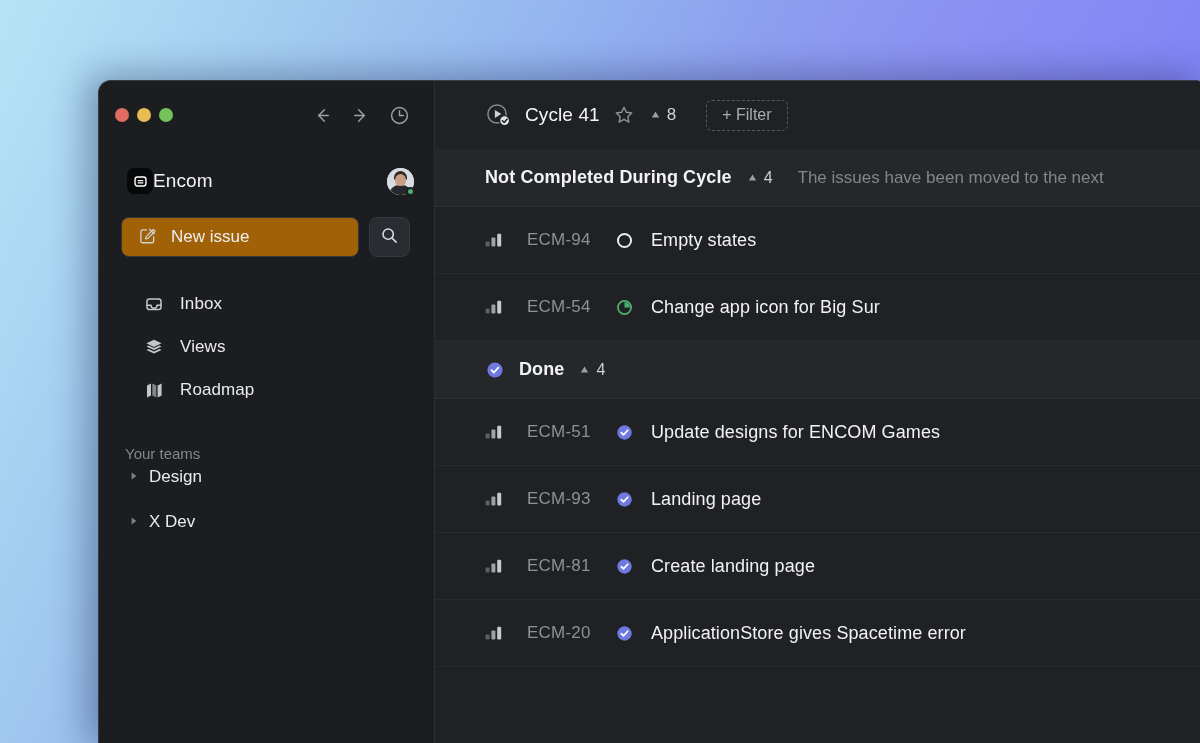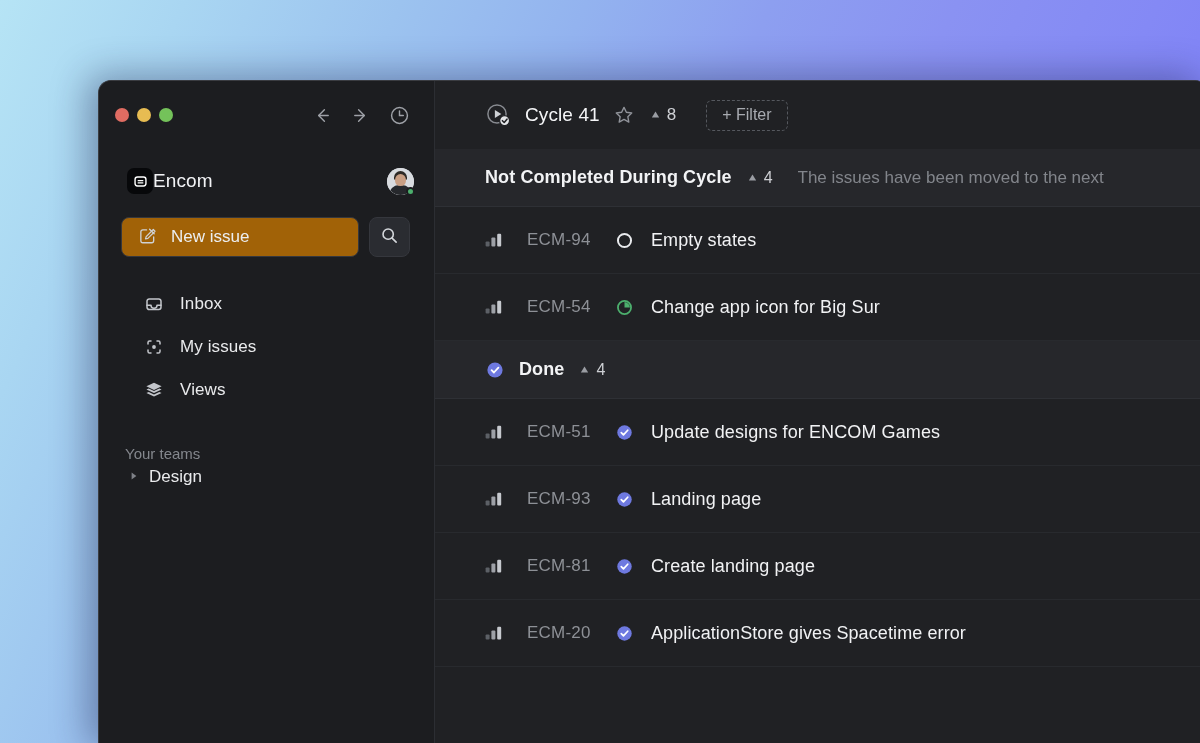--- a/index.html
+++ b/index.html
@@ -364,56 +364,62 @@
         <div class="nav-item">
           <span class="nav-icon">
             <svg width="20" height="20" viewBox="0 0 20 20" fill="none" stroke="#c3c6cb" stroke-width="1.5" stroke-linecap="round" stroke-linejoin="round">
               <path d="M3 7.2 A2.2 2.2 0 0 1 5.2 5 H14.8 A2.2 2.2 0 0 1 17 7.2 V13.3 A2.2 2.2 0 0 1 14.8 15.5 H5.2 A2.2 2.2 0 0 1 3 13.3 Z"></path>
               <path d="M3 11.2 H7 A3 3 0 0 0 13 11.2 H17"></path>
             </svg>
           </span>
           <span class="nav-label">Inbox</span>
         </div>
 
-        <div class="nav-item">
-          <span class="nav-icon">
-            <svg width="20" height="20" viewBox="0 0 20 20" fill="none" stroke="#c3c6cb" stroke-width="1.5" stroke-linecap="round">
-              <path d="M4 7 V5.6 A1.6 1.6 0 0 1 5.6 4 H7"></path>
-              <path d="M13 4 H14.4 A1.6 1.6 0 0 1 16 5.6 V7"></path>
-              <path d="M16 13 V14.4 A1.6 1.6 0 0 1 14.4 16 H13"></path>
-              <path d="M7 16 H5.6 A1.6 1.6 0 0 1 4 14.4 V13"></path>
-              <circle cx="10" cy="10" r="1.9" fill="#c3c6cb" stroke="none"></circle>
-            </svg>
-          </span>
-          <span class="nav-label">My issues</span>
-        </div>
 
         <div class="nav-item">
           <span class="nav-icon">
             <svg width="20" height="20" viewBox="0 0 20 20" fill="#c3c6cb">
               <path d="M10 2.7 L17.6 6.3 L10 9.9 L2.4 6.3 Z"></path>
               <path d="M2.4 9.6 L10 13.1 L17.6 9.6 L15.3 8.5 L10 11 L4.7 8.5 Z"></path>
               <path d="M2.4 13 L10 16.5 L17.6 13 L15.3 11.9 L10 14.4 L4.7 11.9 Z"></path>
             </svg>
           </span>
           <span class="nav-label">Views</span>
         </div>
 
+        <div class="nav-item">
+          <span class="nav-icon">
+            <svg width="20" height="20" viewBox="0 0 20 20" fill="#c3c6cb">
+              <path d="M3 5.6 L7 3.6 V15.6 L3 17.6 Z"></path>
+              <path d="M8.3 3.6 L12.3 5.6 V17.6 L8.3 15.6 Z" opacity=".62"></path>
+              <path d="M13.6 5.6 L17.6 3.6 V15.6 L13.6 17.6 Z"></path>
+            </svg>
+          </span>
+          <span class="nav-label">Roadmap</span>
+        </div>
 
         <div class="section-title">Your teams</div>
 
         <div class="team-item">
           <span>
             <svg width="10" height="10" viewBox="0 0 10 10">
                 <path d="M2.6 1.6 L7.4 5 L2.6 8.4 Z" fill="#7e8187"></path>
               </svg>
           </span>
           <span class="team-label">Design</span>
         </div>
 
+        <div class="team-item">
+          <span>
+            <svg width="10" height="10" viewBox="0 0 10 10">
+                <path d="M2.6 1.6 L7.4 5 L2.6 8.4 Z" fill="#7e8187"></path>
+              </svg>
+          </span>
+          <span class="team-label">X Dev</span>
+        </div>
 
       </div>
     </div>
 
     <div id="main">
 
       <div class="main-header">
         <span class="cycle-icon">
           <svg width="26" height="26" viewBox="0 0 26 26" fill="none">
             <circle cx="12" cy="12" r="9.1" stroke="#878a90" stroke-width="1.5"></circle>

